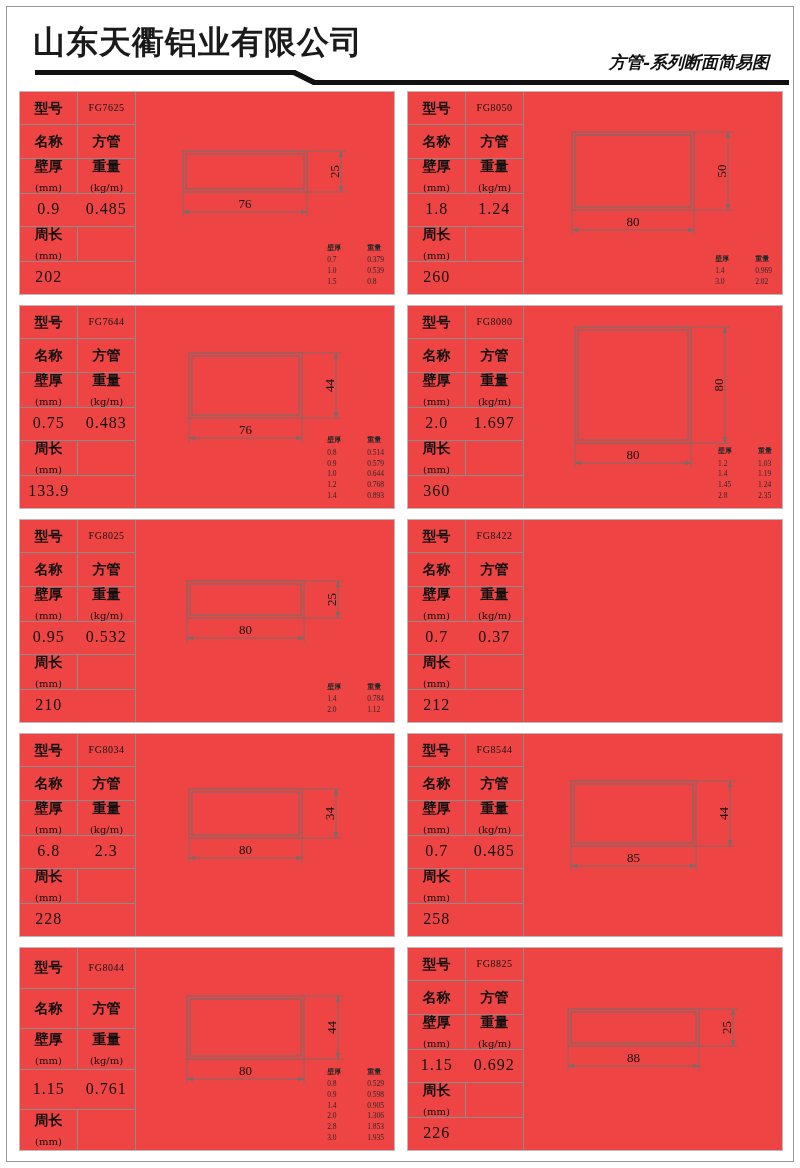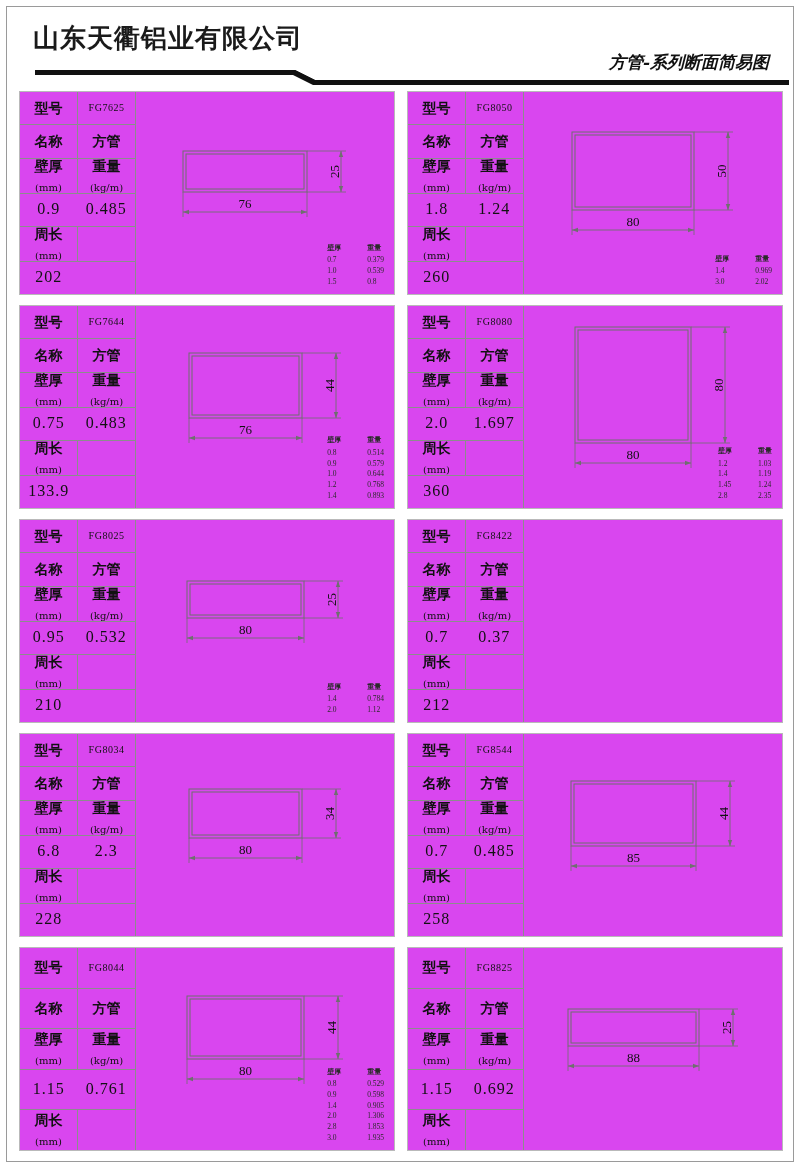--- a/index.html
+++ b/index.html
@@ -24,21 +24,21 @@
   }
 
   
   .header {
     position: relative;
     height: 78px;
   }
   .company {
     position: absolute;
     left: 26px; top: 14px;
-    font-size: 26px;
+    font-size: 32px;
     font-weight: 700;
     letter-spacing: 1px;
     font-family: "DejaVu Serif", "Liberation Serif", serif;
     color: #1a1a1a;
     white-space: nowrap;
   }
   .doc-title {
     position: absolute;
     right: 24px; top: 44px;
     font-size: 17px;
@@ -62,21 +62,21 @@
     display: grid;
     grid-template-columns: 1fr 1fr;
     grid-auto-rows: 213px;
     column-gap: 12px;
     row-gap: 1px;
     padding: 0 12px;
   }
   .card {
     position: relative;
     border: 1px solid #b9b9b9;
-    background: #d946ef;
+    background: #ef4444;
     display: flex;
     height: 204px;
     overflow: hidden;
   }
 
   
   .spec {
     width: 116px;
     flex: 0 0 116px;
     border-right: 1px solid #8c8c8c;
@@ -955,20 +955,24 @@
       </div>
       <div class="spec-row">
         <div class="spec-cell label">
           <span class="unit-stack">
             <span class="big">周长</span>
             <span class="sub">(mm)</span>
           </span>
         </div>
         <div class="spec-cell empty"></div>
       </div>
+      <div class="spec-row">
+        <div class="spec-cell num">226</div>
+        <div class="spec-cell empty"></div>
+      </div>
     </div>
     <div class="draw">
 
   <svg width="246" height="202" viewBox="0 0 246 202">
 
     <rect x="44" y="61" width="131" height="37" fill="none" stroke="#6f6f6f" stroke-width="1"></rect>
 
     <rect x="47" y="64" width="125" height="31" fill="none" stroke="#6f6f6f" stroke-width="1"></rect>
 
     <line x1="44" y1="98" x2="44" y2="123" stroke="#6f6f6f" stroke-width="0.8"></line>

